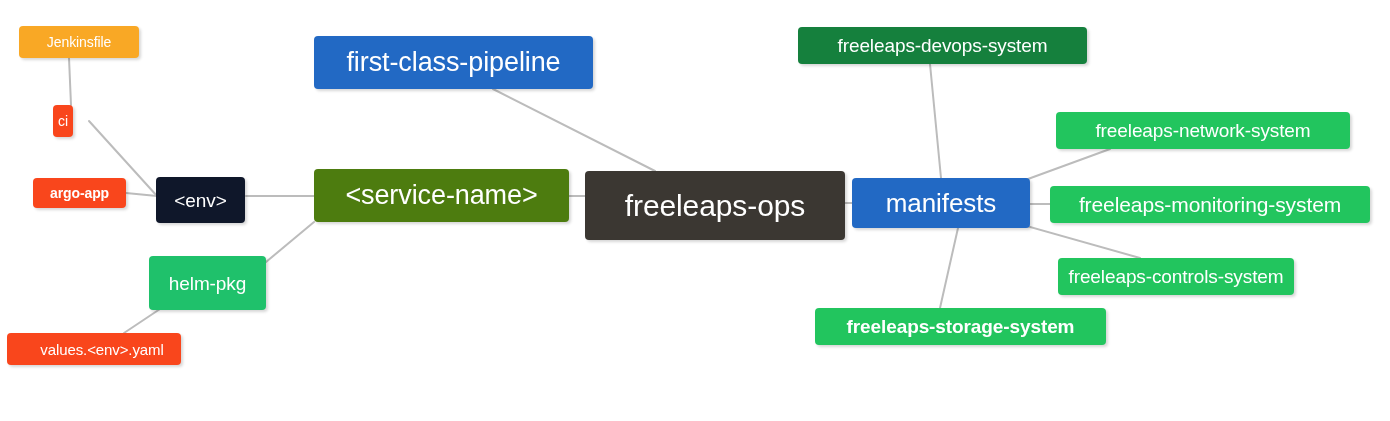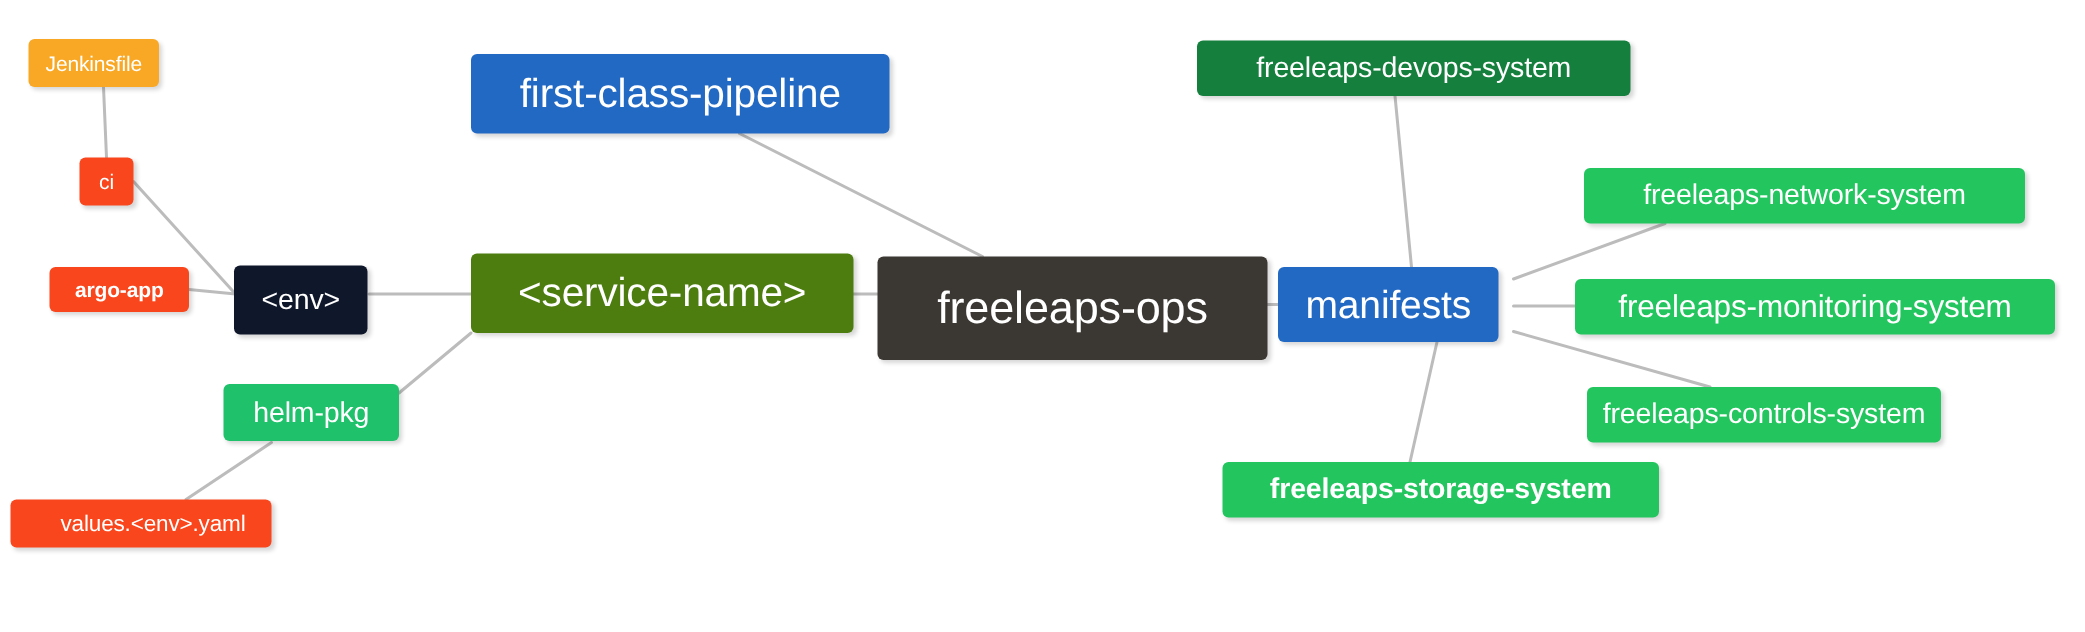--- a/index.html
+++ b/index.html
@@ -61,48 +61,48 @@
       <line x1="493" y1="89" x2="655" y2="171" stroke="#bcbcbc" stroke-width="2" stroke-linecap="round"></line>
       <line x1="569" y1="196" x2="585" y2="196" stroke="#bcbcbc" stroke-width="2" stroke-linecap="round"></line>
       <line x1="845" y1="203" x2="852" y2="203" stroke="#bcbcbc" stroke-width="2" stroke-linecap="round"></line>
       <line x1="941" y1="178" x2="930" y2="64" stroke="#bcbcbc" stroke-width="2" stroke-linecap="round"></line>
       <line x1="1009" y1="186" x2="1110" y2="149" stroke="#bcbcbc" stroke-width="2" stroke-linecap="round"></line>
       <line x1="1009" y1="204" x2="1050" y2="204" stroke="#bcbcbc" stroke-width="2" stroke-linecap="round"></line>
       <line x1="1009" y1="221" x2="1140" y2="258" stroke="#bcbcbc" stroke-width="2" stroke-linecap="round"></line>
       <line x1="958" y1="228" x2="940" y2="308" stroke="#bcbcbc" stroke-width="2" stroke-linecap="round"></line>
     </svg>
   <div id="nodes">
-      <div class="node" style="left: 19px; top: 26px; width: 87px; height: 32px; background: rgb(249, 168, 37); font-size: 14px;">
+      <div class="node" style="left: 19px; top: 26px; width: 120px; height: 32px; background: rgb(249, 168, 37); font-size: 14px;">
         <span class="node-label">Jenkinsfile</span>
       </div>
-      <div class="node" style="left: 53px; top: 105px; width: 36px; height: 32px; background: rgb(249, 70, 28); font-size: 14px;">
+      <div class="node" style="left: 53px; top: 105px; width: 20px; height: 32px; background: rgb(249, 70, 28); font-size: 14px;">
         <span class="node-label">ci</span>
       </div>
       <div class="node" style="left: 33px; top: 178px; width: 93px; height: 30px; background: rgb(249, 70, 28); font-size: 14px; font-weight: bold;">
         <span class="node-label">argo-app</span>
       </div>
       <div class="node" style="left: 156px; top: 177px; width: 89px; height: 46px; background: #0f172a; font-size: 19px;">
         <span class="node-label">&lt;env&gt;</span>
       </div>
-      <div class="node" style="left: 149px; top: 256px; width: 117px; height: 38px; background: rgb(31, 193, 107); font-size: 19px;">
+      <div class="node" style="left: 149px; top: 256px; width: 117px; height: 54px; background: rgb(31, 193, 107); font-size: 19px;">
         <span class="node-label">helm-pkg</span>
       </div>
       <div class="node" style="left: 7px; top: 333px; width: 174px; height: 32px; background: rgb(249, 70, 28); font-size: 15px; padding-left: 16px;">
         <span class="node-label">values.&lt;env&gt;.yaml</span>
       </div>
       <div class="node" style="left: 314px; top: 36px; width: 279px; height: 53px; background: rgb(34, 105, 196); font-size: 27px;">
         <span class="node-label">first-class-pipeline</span>
       </div>
       <div class="node" style="left: 314px; top: 169px; width: 255px; height: 53px; background: #4d7c0f; font-size: 27px;">
         <span class="node-label">&lt;service-name&gt;</span>
       </div>
       <div class="node" style="left: 585px; top: 171px; width: 260px; height: 69px; background: rgb(59, 55, 50); font-size: 30px;">
         <span class="node-label">freeleaps-ops</span>
       </div>
-      <div class="node" style="left: 852px; top: 178px; width: 147px; height: 50px; background: rgb(34, 105, 196); font-size: 26px;">
+      <div class="node" style="left: 852px; top: 178px; width: 178px; height: 50px; background: rgb(34, 105, 196); font-size: 26px;">
         <span class="node-label">manifests</span>
       </div>
       <div class="node" style="left: 798px; top: 27px; width: 289px; height: 37px; background: #15803d; font-size: 19px;">
         <span class="node-label">freeleaps-devops-system</span>
       </div>
       <div class="node" style="left: 1056px; top: 112px; width: 294px; height: 37px; background: rgb(34, 197, 94); font-size: 19px;">
         <span class="node-label">freeleaps-network-system</span>
       </div>
       <div class="node" style="left: 1050px; top: 186px; width: 320px; height: 37px; background: rgb(34, 197, 94); font-size: 21px;">
         <span class="node-label">freeleaps-monitoring-system</span>

